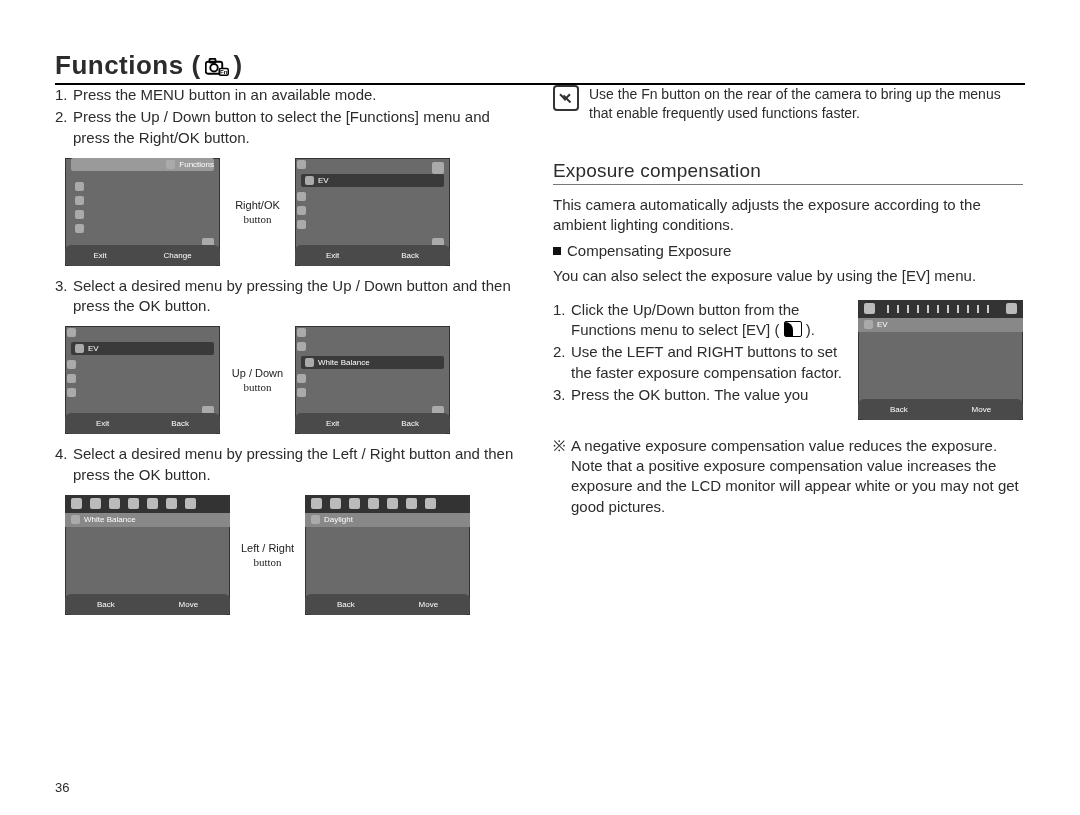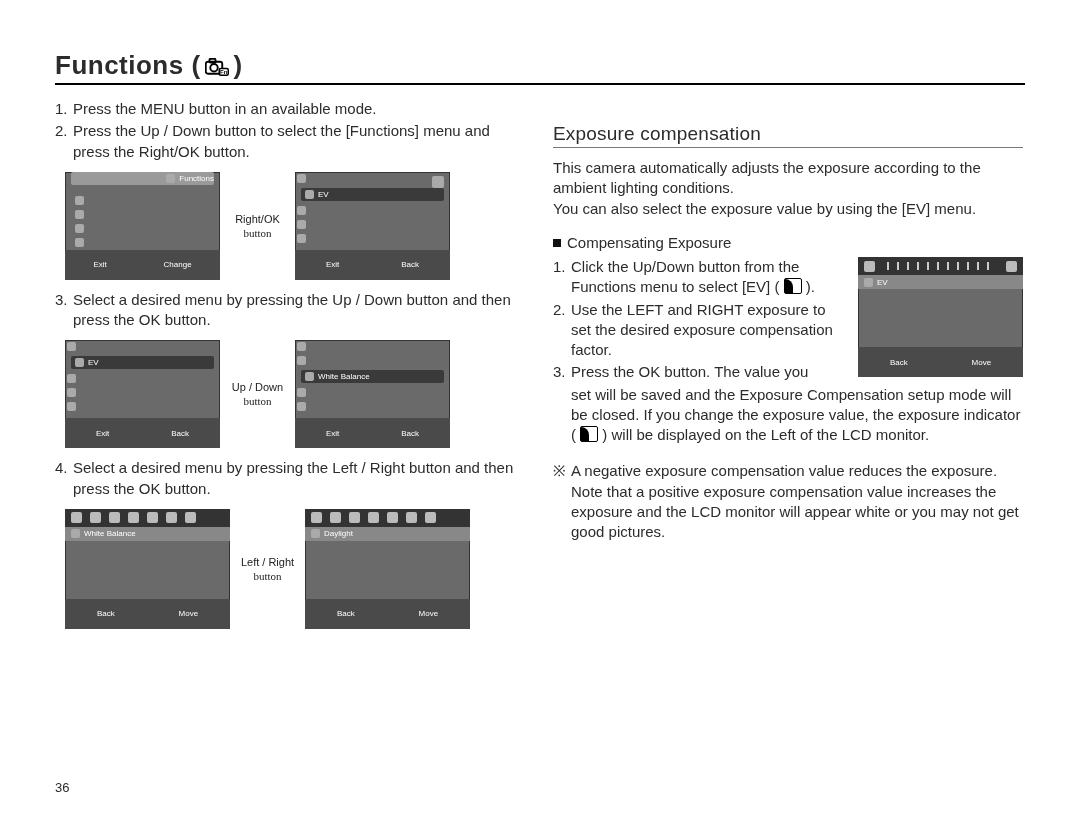--- a/index.html
+++ b/index.html
@@ -13,21 +13,20 @@
   .page {
     box-sizing: border-box;
     width: 1080px;
     height: 815px;
     padding: 50px 55px 30px 55px;
     position: relative;
   }
   .title-row {
     border-bottom: 2px solid #000;
     padding-bottom: 2px;
-    margin-bottom: 14px;
   }
   .title-text {
     font-size: 26px;
     font-weight: bold;
     letter-spacing: 0.5px;
   }
   .title-icon {
     display: inline-block;
     width: 24px;
     height: 18px;
@@ -122,26 +121,27 @@
     right: 6px;
     height: 13px;
     display: flex;
     align-items: center;
     padding-left: 4px;
   }
   .screen .label { font-size: 8px; }
   .screen .footer {
     position: absolute;
     bottom: 0; left: 0; right: 0;
-    height: 30px;
+    height: 21px;
     background: #4a4a4a;
     display: flex;
     justify-content: space-around;
     align-items: center;
     font-size: 8px;
+    border-radius: 6px;
   }
   .screen .topbar-dark {
     position: absolute;
     top: 0; left: 0; right: 0;
     height: 18px;
     background: #333;
     display: flex;
     align-items: center;
     padding-left: 6px;
     gap: 8px;
@@ -430,44 +430,50 @@
             <span>Back</span>
             <span>Move</span>
           </div>
         </div>
       </div>
 
     </div>
 
     <div class="col">
 
-
-      <div class="subhead" style="margin-top:24px;">Exposure compensation</div>
-
-      <div class="body-text" style="margin-bottom:0;">This camera automatically adjusts the exposure according to the ambient lighting conditions.</div>
-      <div class="body-text" style="margin-bottom:14px;">You can also select the exposure value by using the [EV] menu.</div>
-
+      <div class="note-block">
+        <div class="note-icon">
+            <span class="note-icon-inner"></span>
+          </div>
+        <div class="body-text" style="font-size:14px;">Use the Fn button on the rear of the camera to bring up the menus that enable frequently used functions faster.</div>
+      </div>
+
+      <div class="subhead" style="margin-top:37px;">Exposure compensation</div>
+
+      <div class="body-text" style="margin-bottom:6px;">This camera automatically adjusts the exposure according to the ambient lighting conditions.</div>
       <div class="body-text" style="margin-bottom:4px;">
         <span class="sqbullet"></span><span>Compensating Exposure</span>
       </div>
+
+      <div class="body-text" style="margin-bottom:14px;">You can also select the exposure value by using the [EV] menu.</div>
 
       <div class="right-wrap">
         <div class="body-text">
           <div class="step">
               <div class="step-num">1.</div>
             <div class="step-body">
               <span>Click the Up/Down button from the</span>
               <span>Functions menu to select [EV] (</span>
               <span class="ev-icon"></span>
               <span>).</span>
             </div>
           </div>
           <div class="step">
               <div class="step-num">2.</div>
-            <div class="step-body">Use the LEFT and RIGHT exposure to set the desired exposure compensation factor.</div>
+            <div class="step-body">Use the LEFT and RIGHT buttons to set the faster exposure compensation factor.</div>
           </div>
           <div class="step">
               <div class="step-num">3.</div>
             <div class="step-body">Press the OK button. The value you</div>
           </div>
         </div>
         <div class="screen screen-big" style="flex-shrink:0;">
           <div class="topbar-dark" style="justify-content:space-between;padding:0 6px;">
             <span class="ico"></span>
             <span style="flex:1;height:8px;background:repeating-linear-gradient(90deg,#ccc 0 2px,transparent 2px 10px);margin:0 4px;"></span>
@@ -477,25 +483,20 @@
             <span class="dot" style="margin-right:4px;"></span>
             <span>EV</span>
           </div>
           <div class="footer">
             <span>Back</span>
             <span>Move</span>
           </div>
         </div>
       </div>
 
-      <div class="body-text indent">
-        <span>set will be saved and the Exposure Compensation setup mode will be closed. If you change the exposure value, the exposure indicator (</span>
-        <span class="ev-icon"></span>
-        <span>) will be displayed on the Left of the LCD monitor.</span>
-      </div>
 
       <div class="body-text" style="margin-top:16px;display:flex;">
         <div style="width:18px;flex-shrink:0;" class="star">※</div>
         <div>A negative exposure compensation value reduces the exposure. Note that a positive exposure compensation value increases the exposure and the LCD monitor will appear white or you may not get good pictures.</div>
       </div>
 
     </div>
   </div>
 
   <div class="pnum">36</div>

